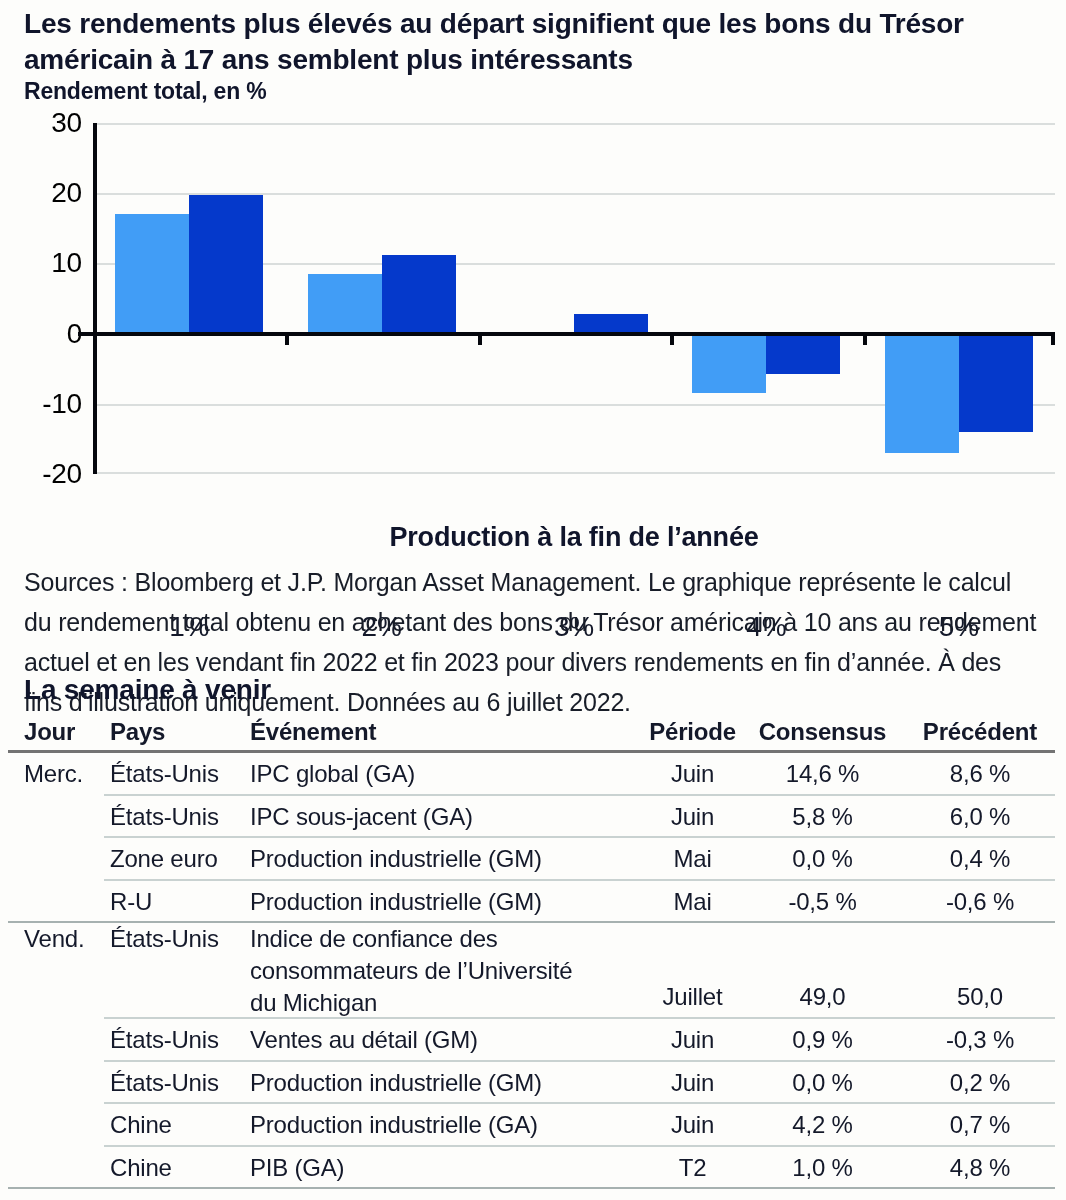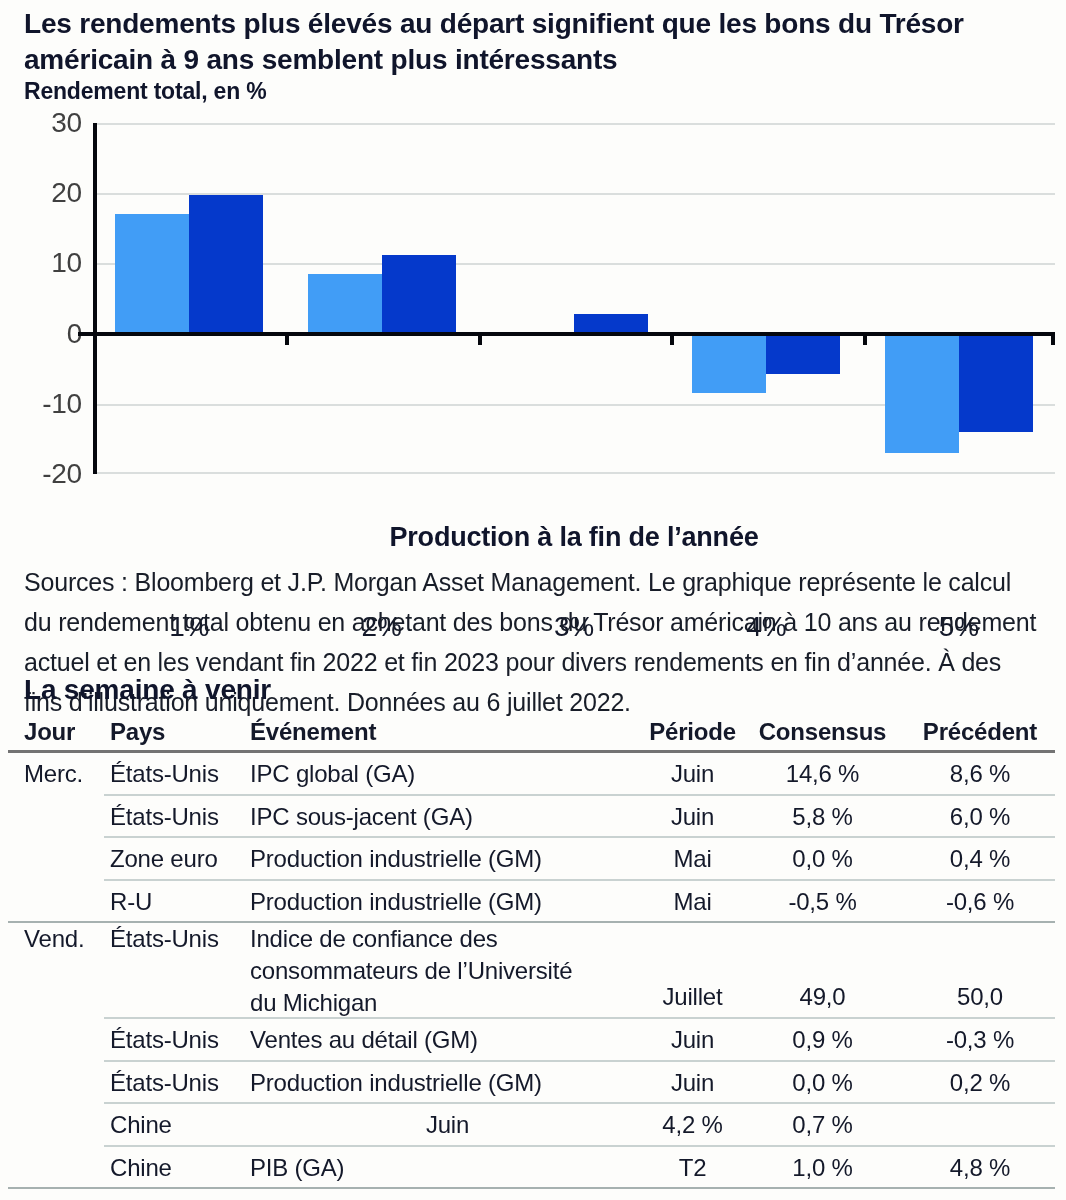--- a/index.html
+++ b/index.html
@@ -16,21 +16,21 @@
   }
   .chart-subtitle{
     position:absolute;left:24px;top:78px;
     font-size:23px;font-weight:700;color:#10152b;
   }
   
   .chart{position:absolute;left:0;top:123px;width:1066px;height:351px;}
   .ylabels{position:absolute;left:0;top:0;width:82px;height:351px;}
   .ylabel{
     position:absolute;right:0;transform:translateY(-50%);
-    font-size:28px;color:#404040;
+    font-size:28px;color:#000000;
   }
   .plot{position:absolute;left:93px;top:0;width:962px;height:351px;}
   .gridline{position:absolute;left:0;right:0;height:2px;background:#dadedd;}
   .yaxis{position:absolute;left:0;top:0;bottom:0;width:4px;background:#05070d;z-index:4;}
   .zeroline{position:absolute;left:-15px;right:0;height:4px;background:#05070d;z-index:3;}
   .bar{position:absolute;width:74px;z-index:2;}
   .xtick{position:absolute;width:4px;height:11px;background:#05070d;z-index:3;}
   .xlabels{position:absolute;left:93px;top:488px;width:962px;height:32px;}
   .xlabel{position:absolute;transform:translateX(-50%);font-size:28px;color:#14192a;}
   .xaxis-title{
@@ -69,21 +69,21 @@
   .trow.tall{min-height:95px;align-items:start;}
   .trow.tall .cell{line-height:32px;}
   .trow.tall .c-val{align-self:end;padding-bottom:6px;padding-top:0;}
   .c-event{white-space:pre-line;}
 </style>
 </head>
 <body>
 
 <div class="page">
 
-  <h1 class="chart-title">Les rendements plus élevés au départ signifient que les bons du Trésor américain à 9 ans semblent plus intéressants</h1>
+  <h1 class="chart-title">Les rendements plus élevés au départ signifient que les bons du Trésor américain à 17 ans semblent plus intéressants</h1>
   <div class="chart-subtitle">Rendement total, en %</div>
 
   <div class="chart">
     <div class="ylabels">
         <div class="ylabel" style="top: 0px;">30</div>
         <div class="ylabel" style="top: 70.2px;">20</div>
         <div class="ylabel" style="top: 140.4px;">10</div>
         <div class="ylabel" style="top: 210.6px;">0</div>
         <div class="ylabel" style="top: 280.8px;">-10</div>
         <div class="ylabel" style="top: 351px;">-20</div>
@@ -189,20 +189,21 @@
           <div class="cell c-day"></div>
           <div class="cell">États-Unis</div>
           <div class="cell c-event">Production industrielle (GM)</div>
           <div class="cell c-center c-val">Juin</div>
           <div class="cell c-center c-val">0,0 %</div>
           <div class="cell c-center c-val">0,2 %</div>
         </div>
         <div class="trow">
           <div class="cell c-day"></div>
           <div class="cell">Chine</div>
+          <div class="cell c-event">Production industrielle (GA)</div>
           <div class="cell c-center c-val">Juin</div>
           <div class="cell c-center c-val">4,2 %</div>
           <div class="cell c-center c-val">0,7 %</div>
         </div>
         <div class="trow block-end">
           <div class="cell c-day"></div>
           <div class="cell">Chine</div>
           <div class="cell c-event">PIB (GA)</div>
           <div class="cell c-center c-val">T2</div>
           <div class="cell c-center c-val">1,0 %</div>

